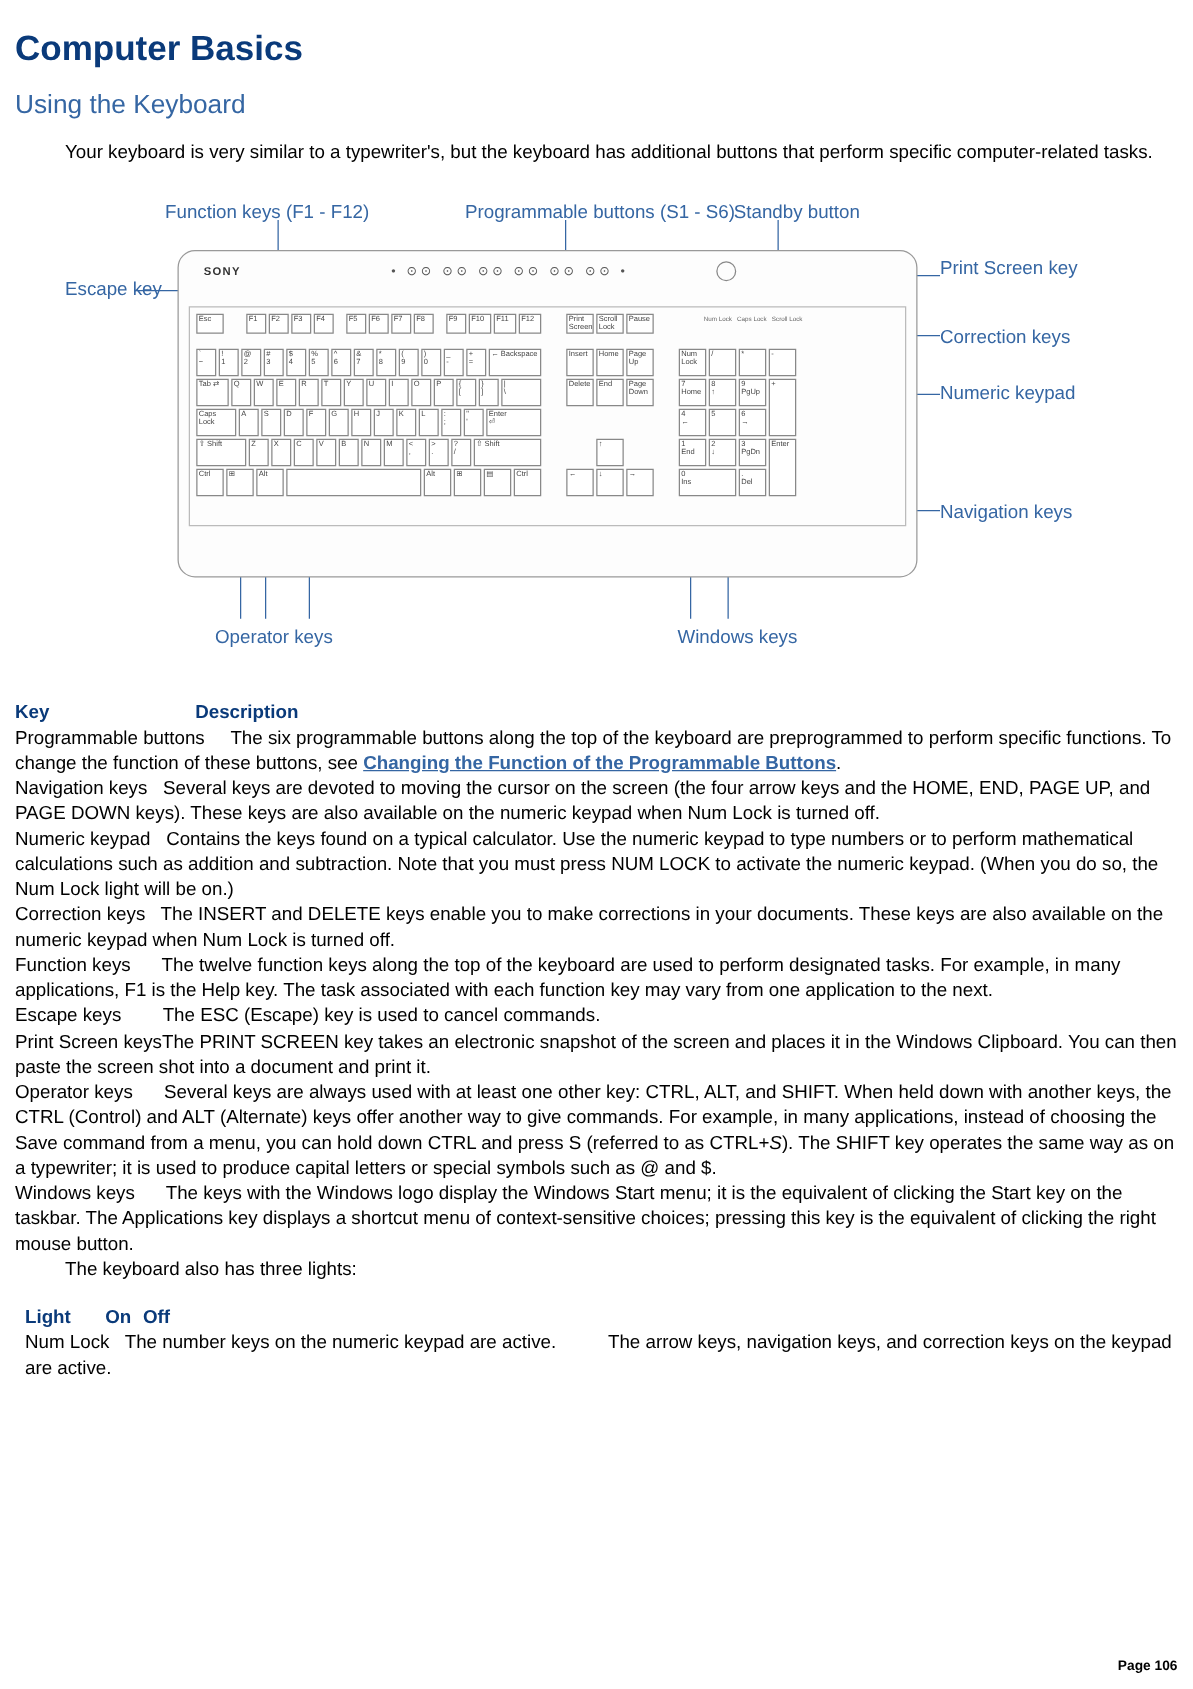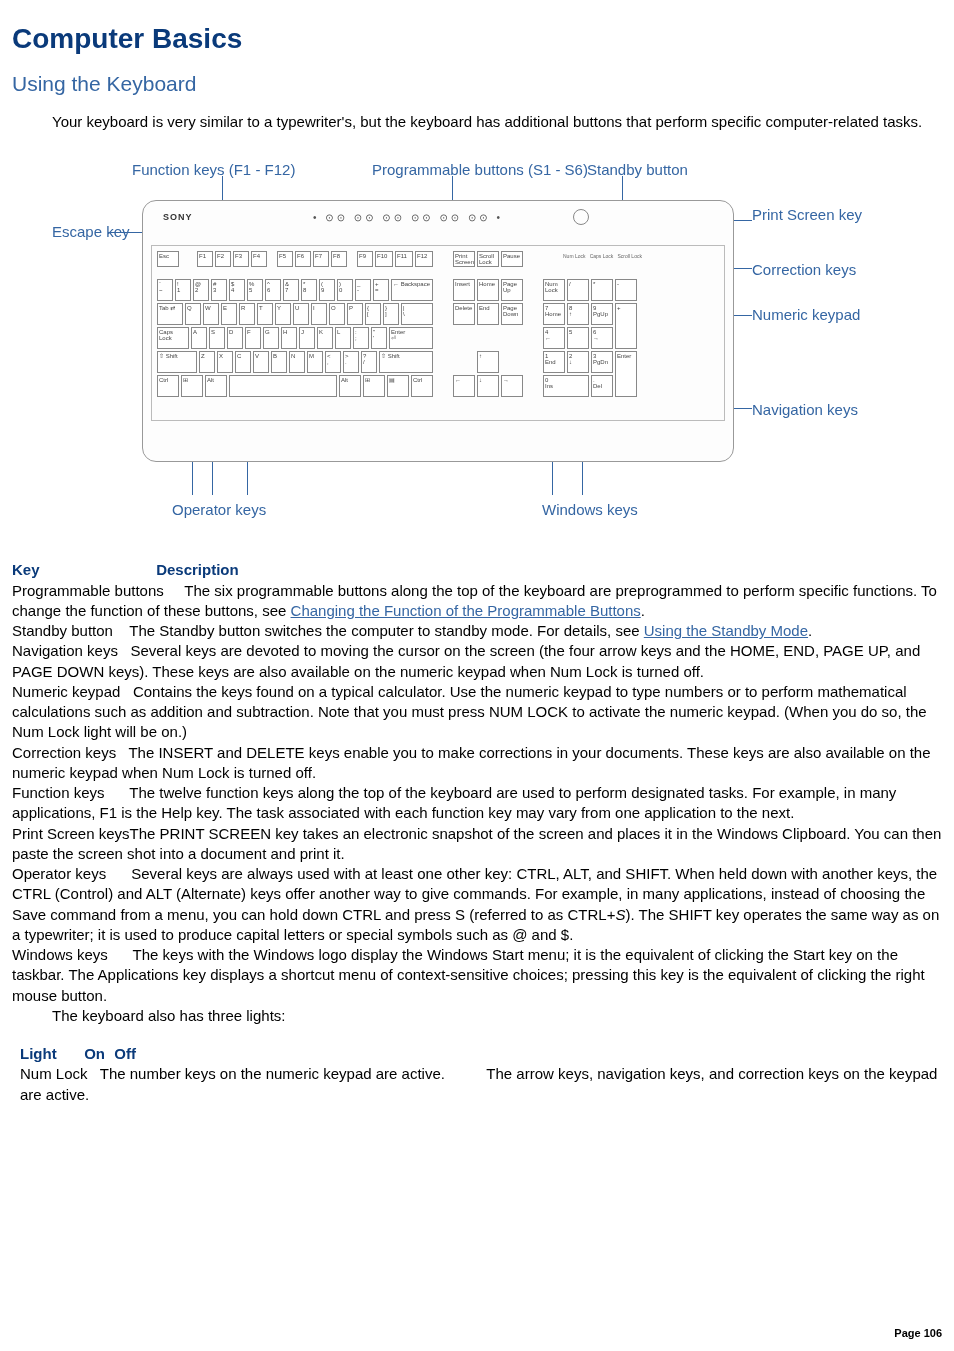--- a/index.html
+++ b/index.html
@@ -90,20 +90,21 @@
   }
   .light-table-header .th.c1 { width: 60px; margin-left: 8px;}
   .light-table-header .th.c2 { width: 26px;}
   .light-table-header .th.c3 { width: 30px;}
   .entry {
     margin: 0;
   }
   a.link {
     color: #3566a3;
     text-decoration: underline;
+    font-weight: bold;
   }
   .page-num {
     position: fixed;
     right: 12px;
     bottom: 10px;
     font-size: 11px;
     font-weight: bold;
   }
   .kb-dots {
     position: absolute;
@@ -278,38 +279,38 @@
   <span class="th">Key</span>
   <span class="th">Description</span>
 </div>
 
 <div class="desc-block">
   <p class="entry">
     <span>Programmable buttons</span> &nbsp;&nbsp;&nbsp;
     <span>The six programmable buttons along the top of the keyboard are preprogrammed to perform specific functions. To change the function of these buttons, see </span><a class="link" href="#">Changing the Function of the Programmable Buttons</a><span>.</span>
   </p>
   <p class="entry">
-    <span>Standby button</span> &nbsp;&nbsp;
-    <span>The Standby button switches the computer to standby mode. For details, see </span><a class="link" href="#">Using the Standby Mode</a><span>.</span>
-  </p>
-  <p class="entry">
     <span>Navigation keys</span> &nbsp;
     <span>Several keys are devoted to moving the cursor on the screen (the four arrow keys and the HOME, END, PAGE UP, and PAGE DOWN keys). These keys are also available on the numeric keypad when Num Lock is turned off.</span>
   </p>
   <p class="entry">
     <span>Numeric keypad</span> &nbsp;
     <span>Contains the keys found on a typical calculator. Use the numeric keypad to type numbers or to perform mathematical calculations such as addition and subtraction. Note that you must press NUM LOCK to activate the numeric keypad. (When you do so, the Num Lock light will be on.)</span>
   </p>
   <p class="entry">
     <span>Correction keys</span> &nbsp;
     <span>The INSERT and DELETE keys enable you to make corrections in your documents. These keys are also available on the numeric keypad when Num Lock is turned off.</span>
   </p>
   <p class="entry">
     <span>Function keys</span> &nbsp;&nbsp;&nbsp;&nbsp;
     <span>The twelve function keys along the top of the keyboard are used to perform designated tasks. For example, in many applications, F1 is the Help key. The task associated with each function key may vary from one application to the next.</span>
+  </p>
+  <p class="entry">
+    <span>Escape keys</span> &nbsp;&nbsp;&nbsp;&nbsp;&nbsp;&nbsp;
+    <span>The ESC (Escape) key is used to cancel commands.</span>
   </p>
   <p class="entry">
     <span>Print Screen keys</span><span>The PRINT SCREEN key takes an electronic snapshot of the screen and places it in the Windows Clipboard. You can then paste the screen shot into a document and print it.</span>
   </p>
   <p class="entry">
     <span>Operator keys</span> &nbsp;&nbsp;&nbsp;&nbsp;
     <span>Several keys are always used with at least one other key: CTRL, ALT, and SHIFT. When held down with another keys, the CTRL (Control) and ALT (Alternate) keys offer another way to give commands. For example, in many applications, instead of choosing the Save command from a menu, you can hold down CTRL and press S (referred to as CTRL+</span><i>S</i><span>). The SHIFT key operates the same way as on a typewriter; it is used to produce capital letters or special symbols such as @ and $.</span>
   </p>
   <p class="entry">
     <span>Windows keys</span> &nbsp;&nbsp;&nbsp;&nbsp;

